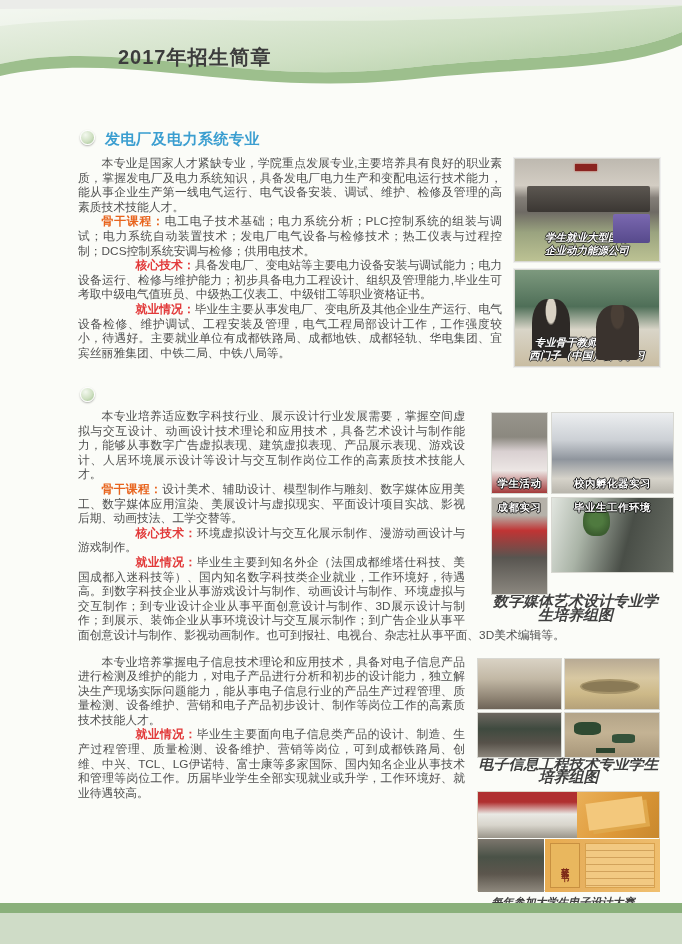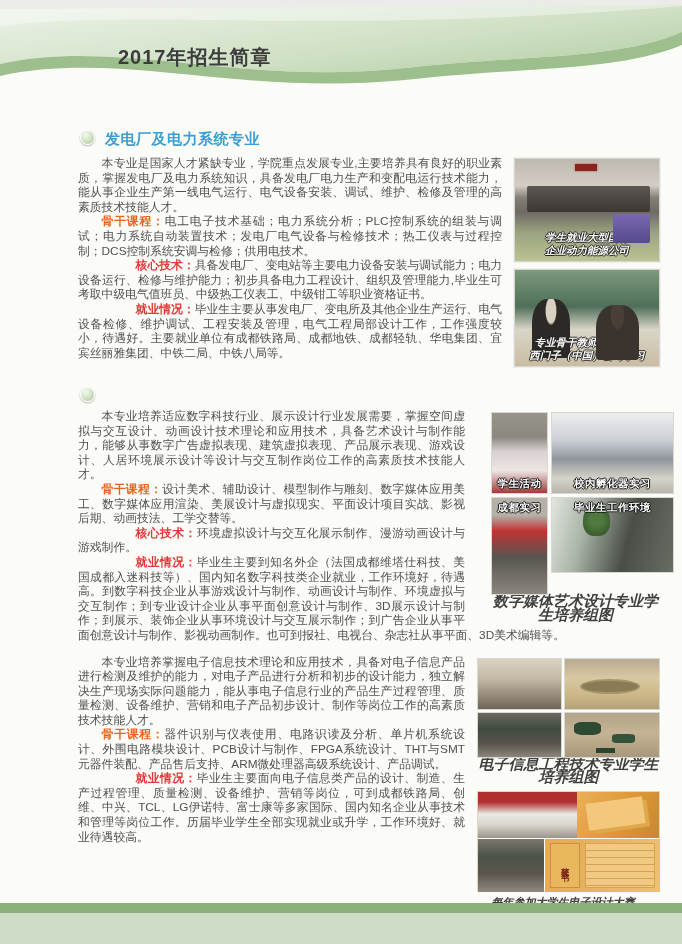--- a/index.html
+++ b/index.html
@@ -222,21 +222,20 @@
               </div>
               <div class="cert-page"></div>
             </div>
           </div>
           <div class="award-caption">
             <span>每年参加大学生电子设计大赛，</span>
             <span>成绩位列全省高职院校前茅</span>
           </div>
         </div>
         <p>本专业培养掌握电子信息技术理论和应用技术，具备对电子信息产品进行检测及维护的能力，对电子产品进行分析和初步的设计能力，独立解决生产现场实际问题能力，能从事电子信息行业的产品生产过程管理、质量检测、设备维护、营销和电子产品初步设计、制作等岗位工作的高素质技术技能人才。</p>
-        <p><span class="lbl-orange">骨干课程：</span><span>器件识别与仪表使用、电路识读及分析、单片机系统设计、外围电路模块设计、PCB设计与制作、FPGA系统设计、THT与SMT元器件装配、产品售后支持、ARM微处理器高级系统设计、产品调试。</span></p>
         <p><span class="lbl-red">就业情况：</span><span>毕业生主要面向电子信息类产品的设计、制造、生产过程管理、质量检测、设备维护、营销等岗位，可到成都铁路局、创维、中兴、TCL、LG伊诺特、富士康等多家国际、国内知名企业从事技术和管理等岗位工作。历届毕业学生全部实现就业或升学，工作环境好、就业待遇较高。</span></p>
       </div>
     </section>
 
   </div>
 
   <div class="footer-bar"></div>
   <div class="footer-zone"></div>
 </div>
 

